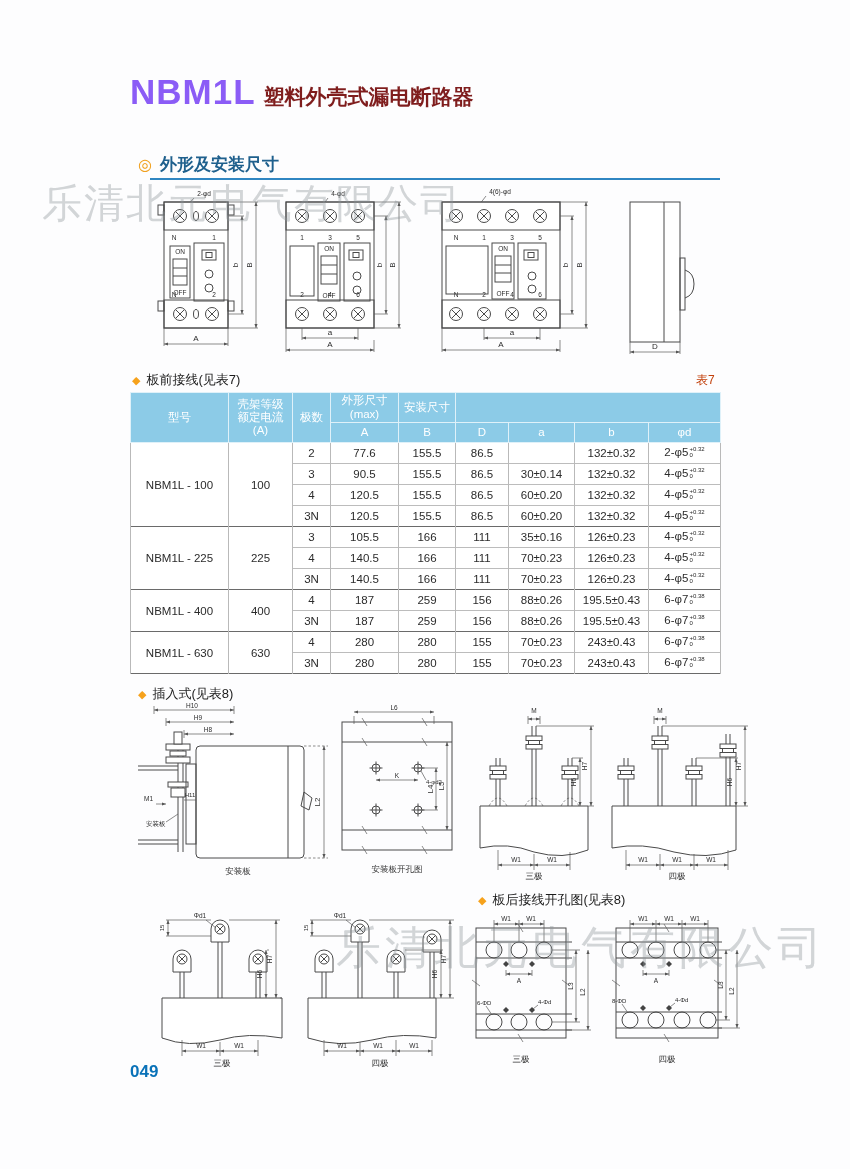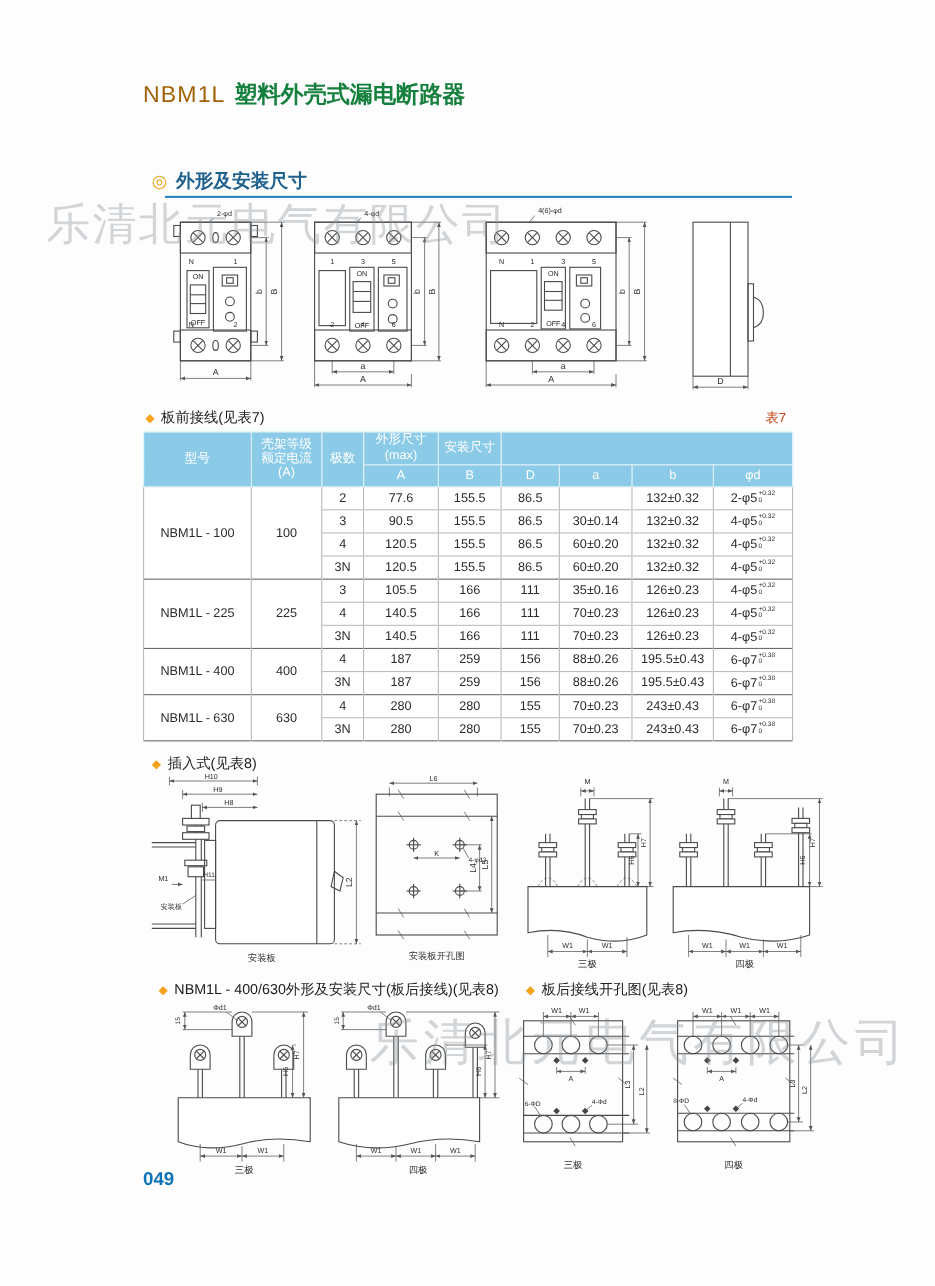--- a/index.html
+++ b/index.html
@@ -1,21 +1,21 @@
 <!DOCTYPE html>
 <html><head>
 <meta charset="utf-8">
 <style>
   html,body{margin:0;padding:0;background:#e8e8e8;}
   .page{position:relative;width:850px;height:1169px;background:#fdfdfe;margin:0 auto;overflow:hidden;
         font-family:"Liberation Sans","DejaVu Sans",sans-serif;color:#222;}
   
   .title{position:absolute;left:130px;top:72px;white-space:nowrap;}
-  .title .model{font-size:21px;font-weight:normal;color:#a16207;letter-spacing:1px;}
-  .title .name{font-size:21px;font-weight:bold;color:#15803d;margin-left:8px;}
+  .title .model{font-size:35px;font-weight:bold;color:#8b5cf6;letter-spacing:1px;}
+  .title .name{font-size:21px;font-weight:bold;color:#7f1d1d;margin-left:8px;}
   
   .sec1{position:absolute;left:138px;top:153px;font-size:17px;font-weight:bold;color:#1f608d;}
   .sec1 .ring{color:#f0a01e;font-weight:normal;margin-right:8px;font-size:16px;}
   .rule{position:absolute;left:150px;top:178px;width:570px;height:2px;background:#2f86c2;}
   
   .sub{position:absolute;font-size:13px;color:#1c1c1c;white-space:nowrap;}
   .sub .dia{color:#f6a21c;margin-right:6px;font-size:11px;}
   .tref{position:absolute;font-size:12px;color:#c2410c;}
   
   .tblwrap{position:absolute;left:130px;top:392px;width:590px;}
@@ -582,23 +582,20 @@
       <line class="d" x1="126" y1="148" x2="126" y2="168"></line>
     <line class="d" x1="24" y1="163" x2="58" y2="163" marker-start="url(#ar)" marker-end="url(#ar)"></line>
     <line class="d" x1="58" y1="163" x2="92" y2="163" marker-start="url(#ar)" marker-end="url(#ar)"></line>
     <line class="d" x1="92" y1="163" x2="126" y2="163" marker-start="url(#ar)" marker-end="url(#ar)"></line>
     <text class="t ts" x="41" y="160" text-anchor="middle">W1</text>
     <text class="t ts" x="75" y="160" text-anchor="middle">W1</text>
     <text class="t ts" x="109" y="160" text-anchor="middle">W1</text>
     <text class="t cap" x="75" y="177" text-anchor="middle">四极</text>
   </svg>
 
-  <div class="sub" style="left:144px;top:891px">
-    <span class="dia">◆</span><span>NBM1L - 400/630外形及安装尺寸(板后接线)(见表8)</span>
-  </div>
   <div class="sub" style="left:478px;top:891px">
     <span class="dia">◆</span><span>板后接线开孔图(见表8)</span>
   </div>
 
   <div class="wm wm2">乐清北元电气有限公司</div>
 
   <svg class="dr" style="left:148px;top:910px" width="148" height="158" viewBox="0 0 148 158">
     <path class="f" d="M14,88 L134,88 L134,128 Q100,122 72,130 Q40,138 14,128 Z"></path>
     <line class="o" x1="32" y1="62" x2="32" y2="88"></line>
       <line class="o" x1="36" y1="62" x2="36" y2="88"></line>

